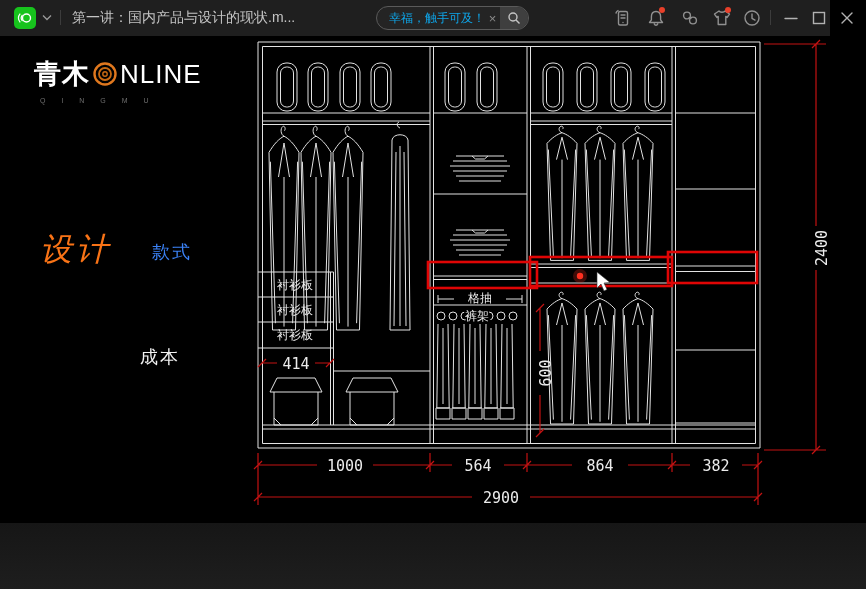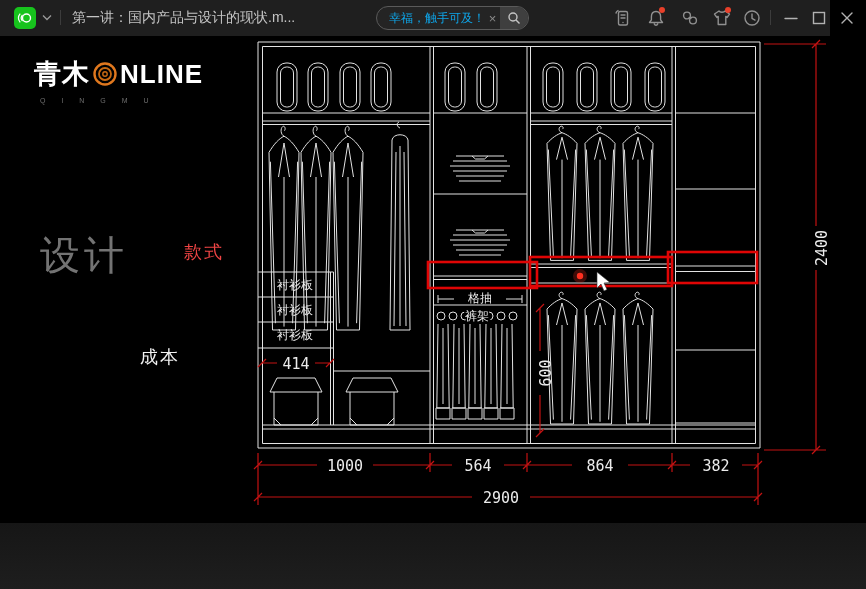--- a/index.html
+++ b/index.html
@@ -18,26 +18,26 @@
   #search .clr{width:18px;color:#8a8a8a;font-size:13px;text-align:center;}
   #searchbtn{width:33px;height:22px;background:#3f3f3f;border-radius:0 12px 12px 0;
     display:flex;align-items:center;justify-content:center;}
   .tbicon{top:8px;width:20px;height:20px;}
   .reddot{width:6px;height:6px;border-radius:50%;background:#e8402a;top:7px;}
   .winbtn{top:9px;width:18px;height:18px;}
   
   #stage{left:0;top:36px;width:866px;height:487px;background:#000;text-align:right;}
   #brand{left:34px;top:56px;display:flex;align-items:center;color:#fff;}
   #brand .cn{font-size:27px;font-weight:bold;letter-spacing:1px;}
-  #brand .latin{font-size:26px;font-weight:700;letter-spacing:1px;}
+  #brand .latin{font-size:26px;font-weight:400;letter-spacing:1px;}
   #brandsub{left:40px;top:97px;font-size:7px;color:#6e6e6e;letter-spacing:7px;}
   #rulebox{left:134px;top:128px;width:70px;height:30px;border:2px dashed #e01010;
     color:#f2f2f2;font-size:17px;display:flex;align-items:center;justify-content:center;letter-spacing:2px;}
-  #design{left:40px;top:228px;font-size:40px;color:#737373;letter-spacing:4px;}
-  #styleLbl{left:152px;top:240px;font-size:18px;color:#ef4444;letter-spacing:2px;margin-left:32px;}
+  #design{left:40px;top:228px;font-size:32px;color:#f97316;letter-spacing:4px;font-style:italic;}
+  #styleLbl{left:152px;top:240px;font-size:18px;color:#3b82f6;letter-spacing:2px;}
   #costLbl{left:140px;top:345px;font-size:18px;color:#f2f2f2;letter-spacing:2px;}
   
   #cad{left:0;top:0;width:866px;height:589px;pointer-events:none;}
   .w{stroke:#e2e2e2;fill:none;stroke-width:1;vector-effect:non-scaling-stroke;}
   .r{stroke:#c41212;fill:none;stroke-width:1.2;}
   .hl{stroke:#e00505;fill:none;stroke-width:2.6;}
   .rt{fill:#ececec;font-family:"DejaVu Sans Mono",monospace;font-size:15px;text-anchor:middle;dominant-baseline:middle;}
   .ct{fill:#ececec;font-family:"Liberation Sans",sans-serif;font-size:12px;text-anchor:middle;dominant-baseline:middle;}
   
   #playerbar{left:0;top:523px;width:866px;height:66px;background:linear-gradient(#161616,#1e1e1e);}

